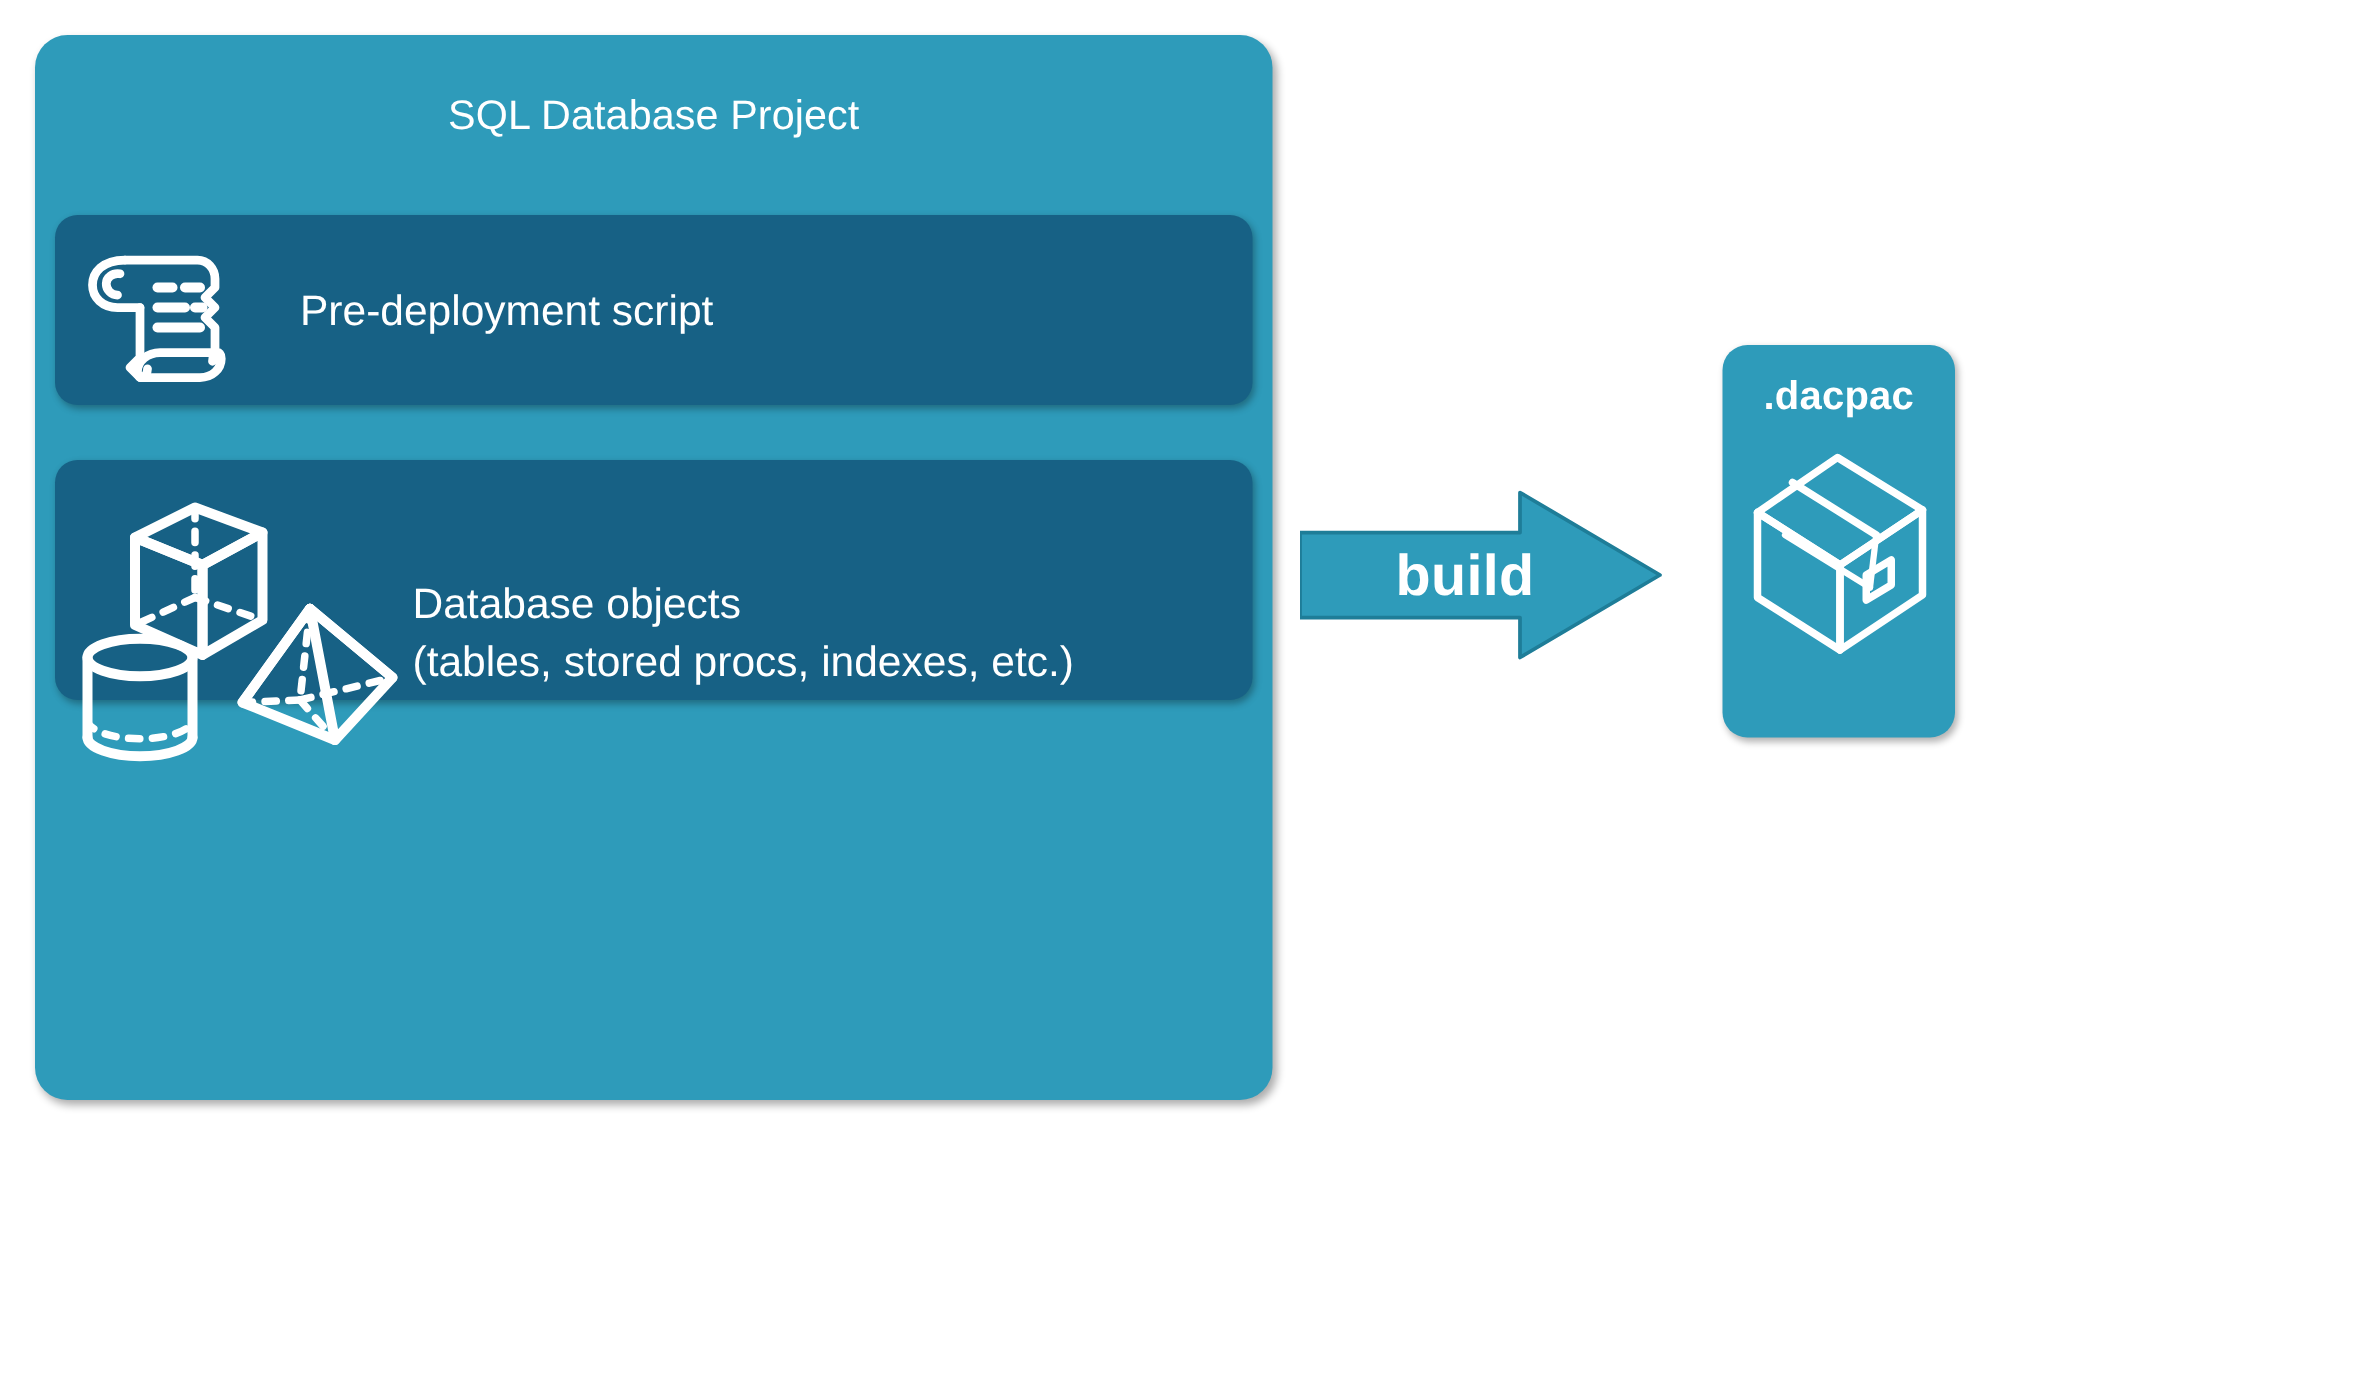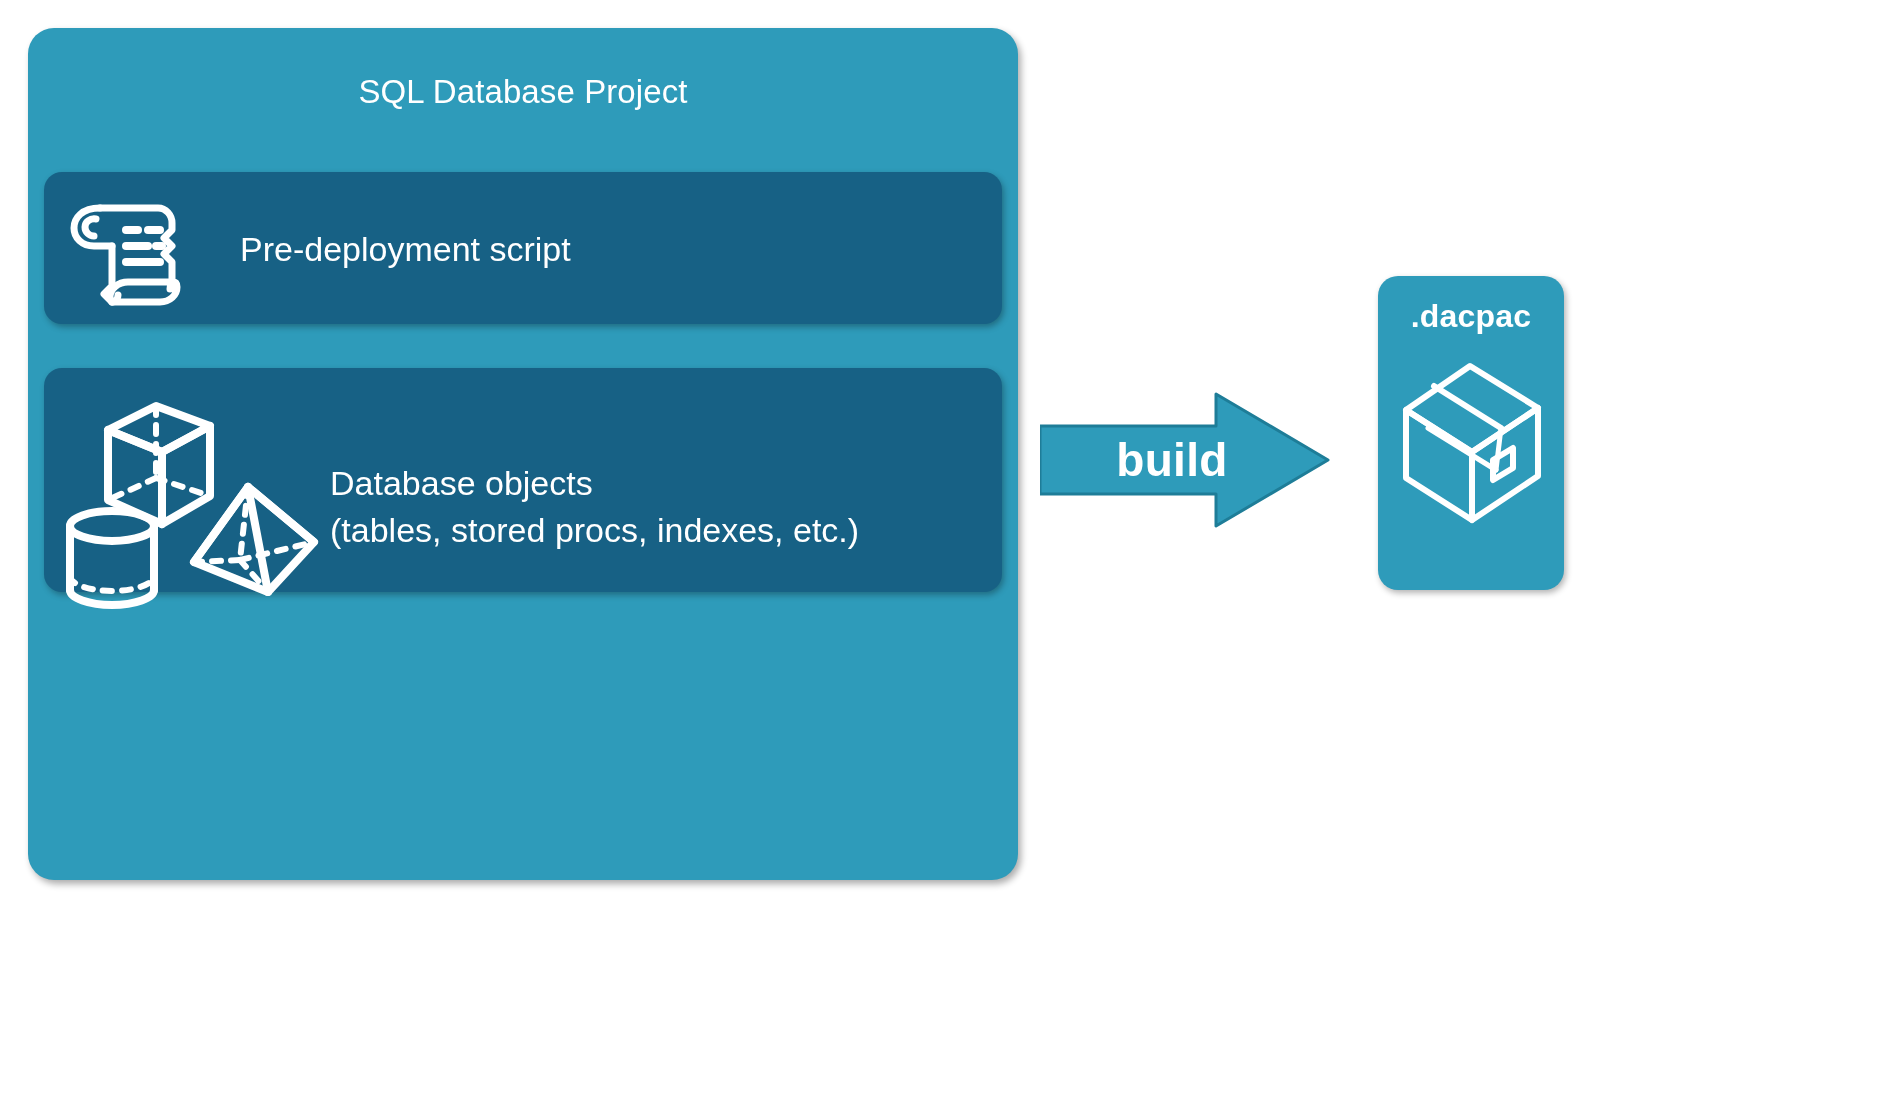--- a/index.html
+++ b/index.html
@@ -49,21 +49,21 @@
   .panel {
     position: absolute;
     left: 16px;
     width: 958px;
     background: #176185;
     border-radius: 18px;
     box-shadow: 2px 3px 6px rgba(0,0,0,0.30);
     box-sizing: border-box;
   }
   .panel-pre  { top: 144px; height: 152px; }
-  .panel-obj  { top: 340px; height: 224px; }
+  .panel-obj  { top: 340px; height: 192px; }
   .panel-post { top: 658px; height: 152px; }
 
   .panel-icon {
     position: absolute;
     display: block;
   }
   .panel-text {
     position: absolute;
     color: #ffffff;
     font-size: 34px;

